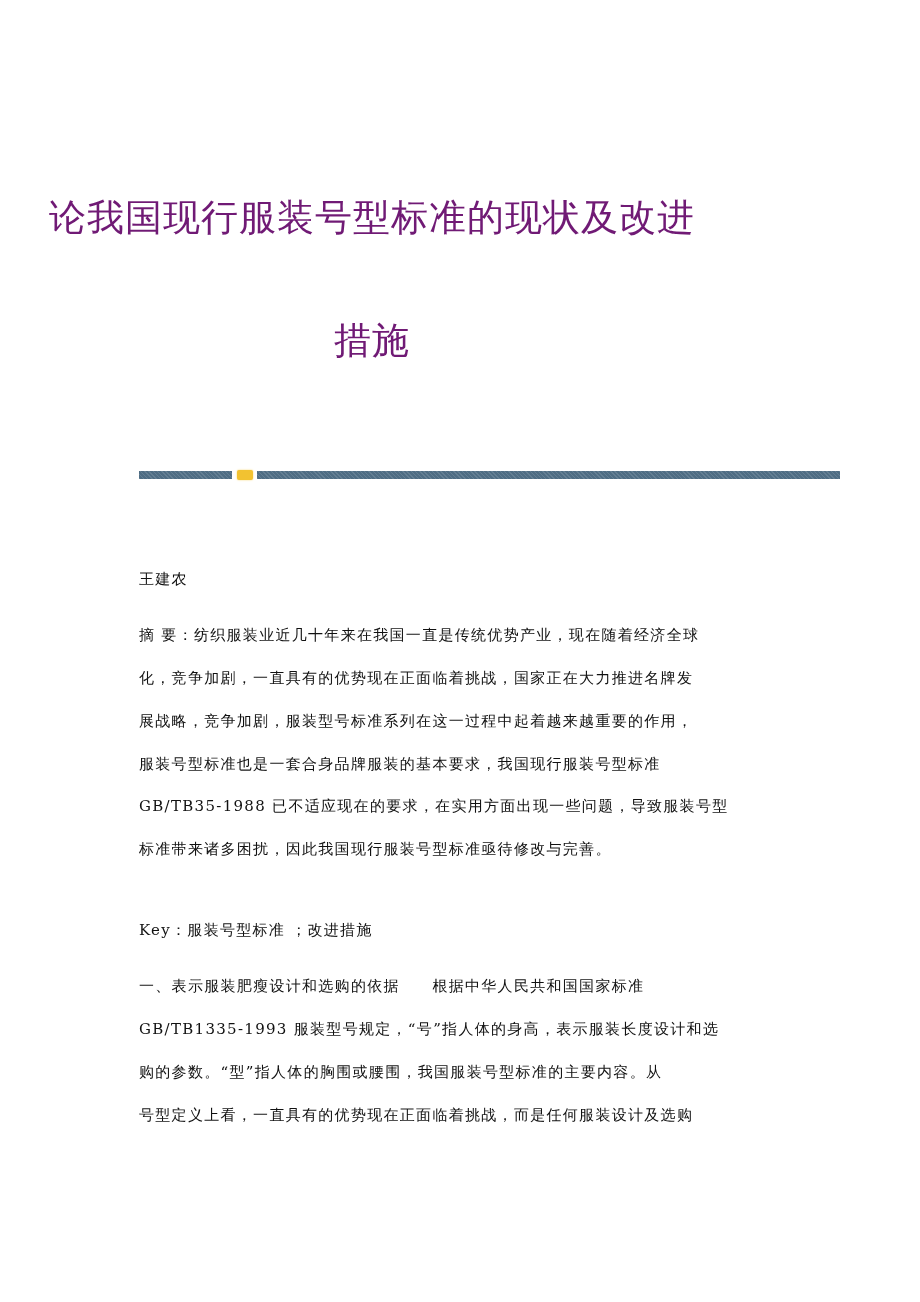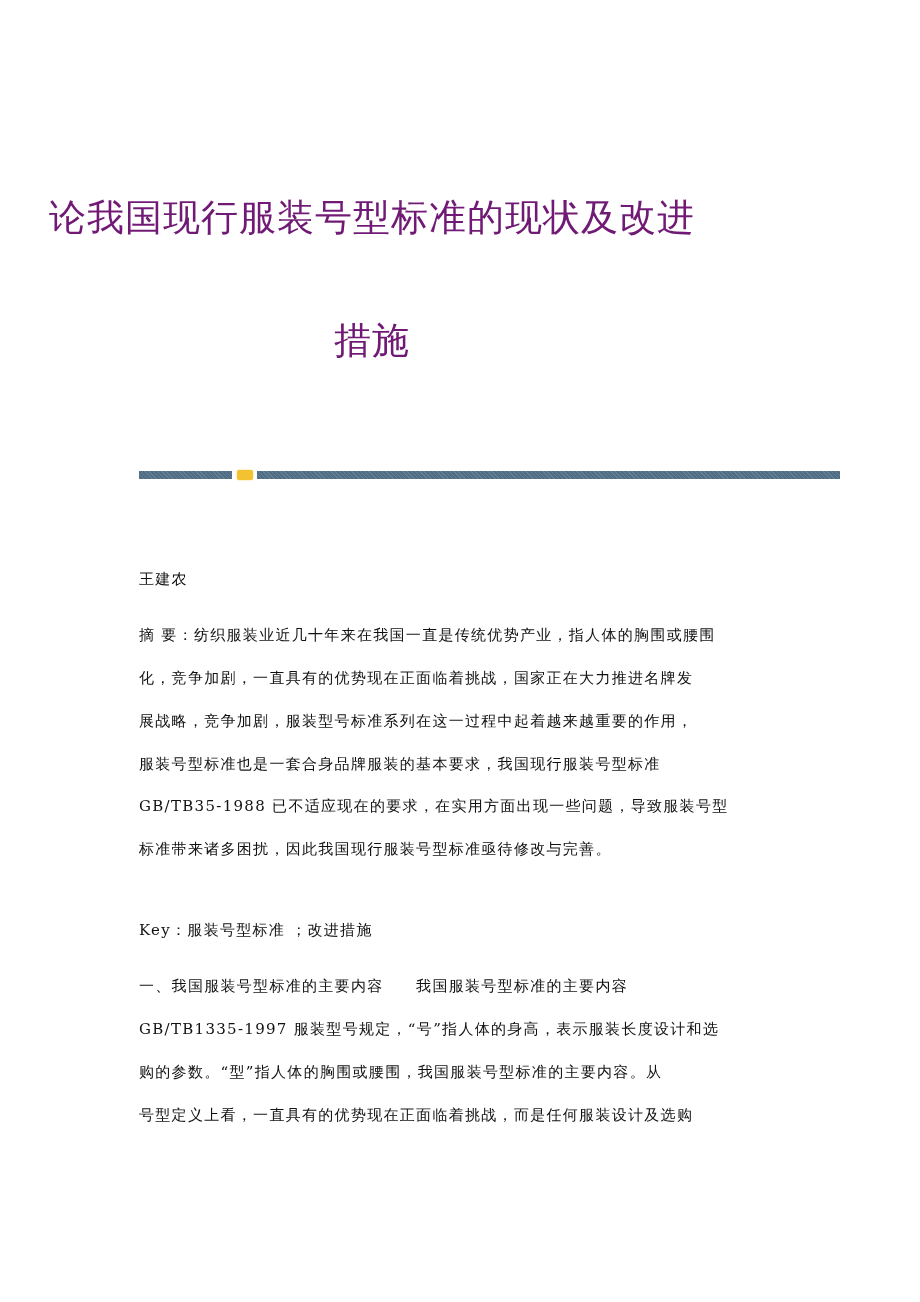--- a/index.html
+++ b/index.html
@@ -24,26 +24,26 @@
 <div>
   <div class="title l1">论我国现行服装号型标准的现状及改进</div>
   <div class="title l2">措施</div>
 
   <div class="divider left"></div>
   <div class="divider-badge"></div>
   <div class="divider right"></div>
 
   <div class="line" style="top:570px">王建农</div>
 
-  <div class="line" style="top:626px">摘 要：纺织服装业近几十年来在我国一直是传统优势产业，指人体的胸围或腰围</div>
+  <div class="line" style="top:626px">摘 要：纺织服装业近几十年来在我国一直是传统优势产业，现在随着经济全球</div>
   <div class="line" style="top:669px">化，竞争加剧，一直具有的优势现在正面临着挑战，国家正在大力推进名牌发</div>
   <div class="line" style="top:712px">展战略，竞争加剧，服装型号标准系列在这一过程中起着越来越重要的作用，</div>
   <div class="line" style="top:755px">服装号型标准也是一套合身品牌服装的基本要求，我国现行服装号型标准</div>
   <div class="line" style="top:797px">GB/TB35-1988 已不适应现在的要求，在实用方面出现一些问题，导致服装号型</div>
   <div class="line" style="top:840px">标准带来诸多困扰，因此我国现行服装号型标准亟待修改与完善。</div>
 
   <div class="line" style="top:921px">Key：服装号型标准 ；改进措施</div>
 
-  <div class="line" style="top:977px">一、我国服装号型标准的主要内容　　我国服装号型标准的主要内容</div>
-  <div class="line" style="top:1020px">GB/TB1335-1997 服装型号规定，“号”指人体的身高，表示服装长度设计和选</div>
+  <div class="line" style="top:977px">一、表示服装肥瘦设计和选购的依据　　根据中华人民共和国国家标准</div>
+  <div class="line" style="top:1020px">GB/TB1335-1993 服装型号规定，“号”指人体的身高，表示服装长度设计和选</div>
   <div class="line" style="top:1063px">购的参数。“型”指人体的胸围或腰围，我国服装号型标准的主要内容。从</div>
   <div class="line" style="top:1106px">号型定义上看，一直具有的优势现在正面临着挑战，而是任何服装设计及选购</div>
 </div>
 
 </body></html>

